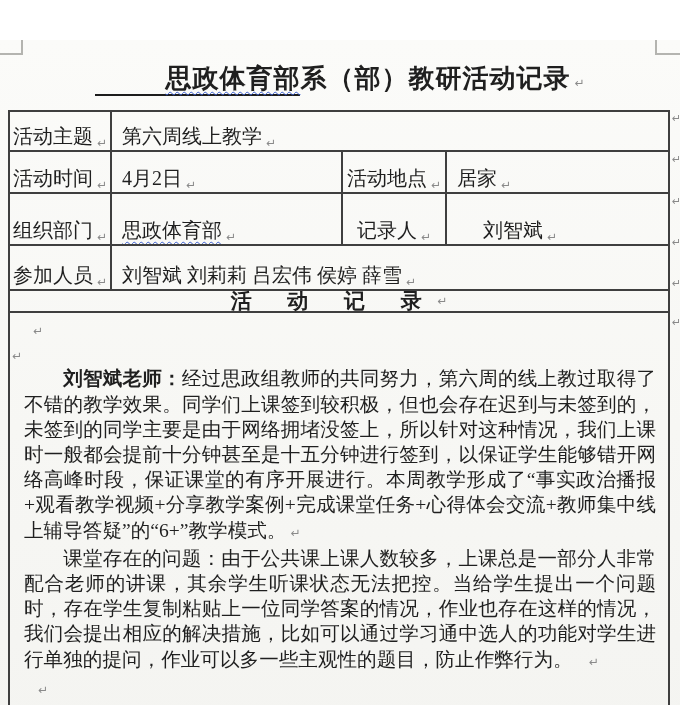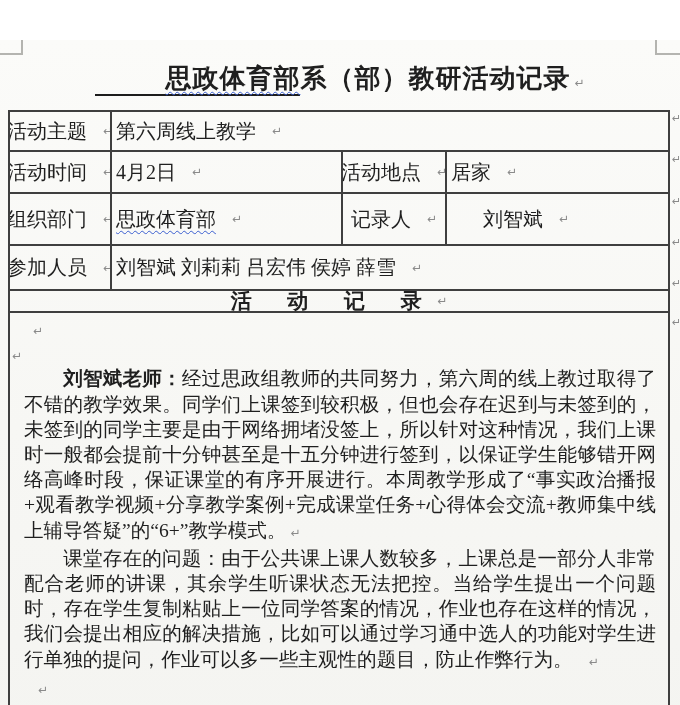--- a/index.html
+++ b/index.html
@@ -31,24 +31,24 @@
   
   .pm{color:#8a8a8a;font-size:12px;font-family:"DejaVu Sans",sans-serif;margin-left:4px;font-weight:normal;letter-spacing:0;}
   .rowmark{position:absolute;left:672px;color:#8a8a8a;font-size:11px;font-family:"DejaVu Sans",sans-serif;}
   
   .form{
     position:absolute;left:8px;top:70px;width:662px;height:635px;
     border:2px solid #3f3f3f;box-sizing:border-box;display:flex;flex-direction:column;
   }
   .row{display:flex;border-bottom:2px solid #3f3f3f;box-sizing:border-box;flex:0 0 auto;}
   .row.last{border-bottom:none;flex:1 1 auto;}
-  .cell{box-sizing:border-box;display:flex;align-items:center;overflow:hidden;white-space:nowrap;gap:12px;}
+  .cell{box-sizing:border-box;display:flex;align-items:flex-end;overflow:hidden;white-space:nowrap;}
   .cell.bd{border-right:2px solid #3f3f3f;}
   .lbl{justify-content:center;font-size:20px;}
-  .val{padding-left:4px;font-size:20px;}
+  .val{padding-left:10px;font-size:20px;}
   .w-label{width:102px;flex:0 0 102px;}
   .w-v1{width:231px;flex:0 0 231px;}
   .w-l2{width:104px;flex:0 0 104px;}
   .w-v2{flex:1 1 auto;}
   .section-head{
     flex:1 1 auto;display:flex;align-items:center;justify-content:center;
     font-size:21px;font-weight:bold;letter-spacing:0.55em;word-spacing:0.35em;
   }
   
   .content{

